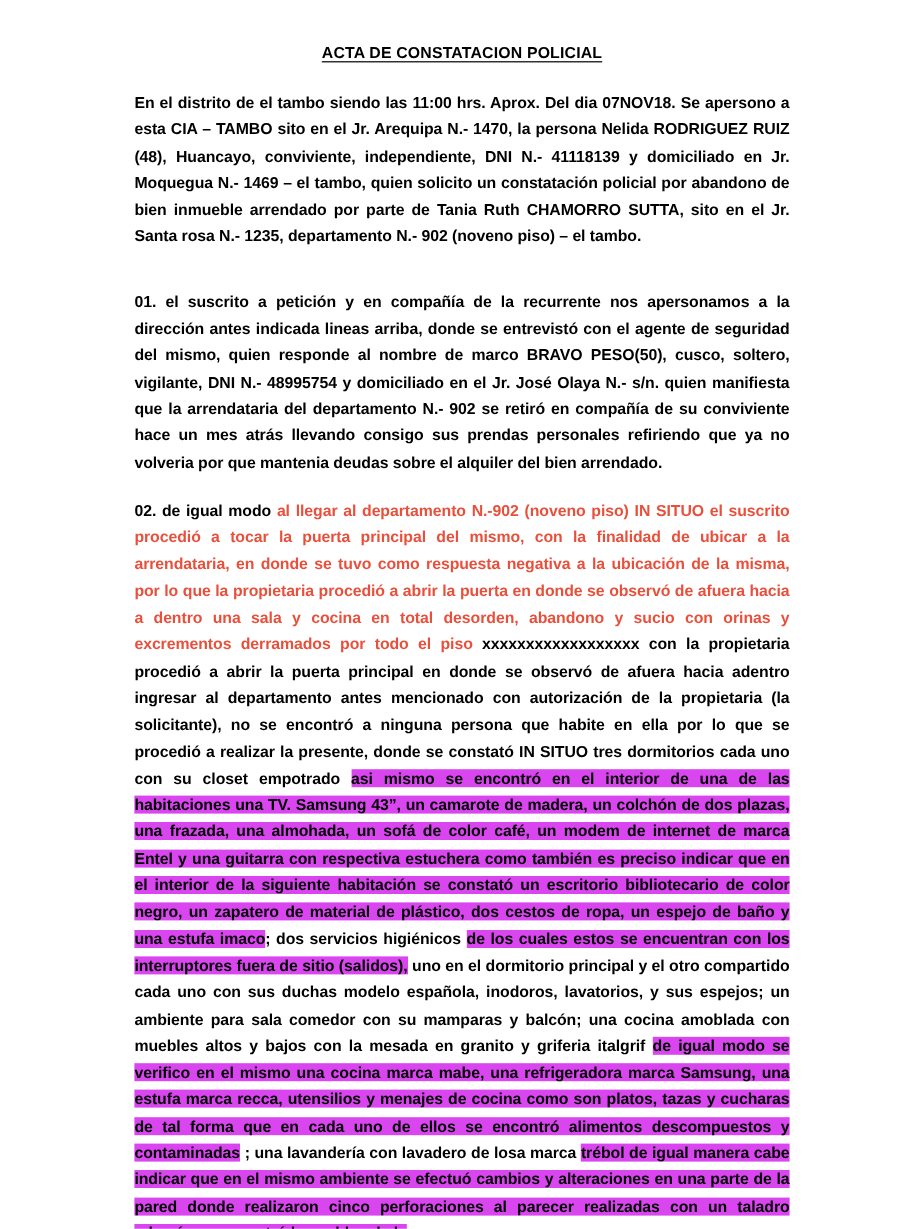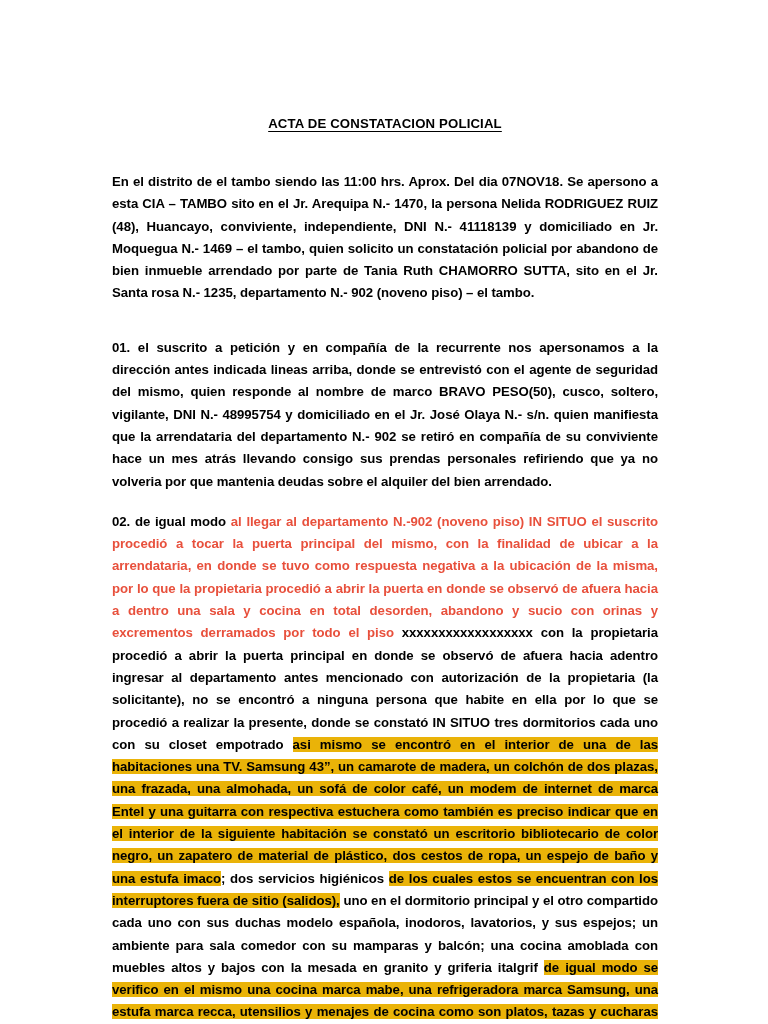--- a/index.html
+++ b/index.html
@@ -27,42 +27,42 @@
     position: absolute;
     left: 112px;
     top: 0;
     width: 546px;
   }
   .doc-title {
     text-align: center;
     font-weight: bold;
     font-size: 13.2px;
     letter-spacing: 0.15px;
-    margin-top: 116px;
+    margin-top: 36px;
     margin-bottom: 0;
   }
   .doc-title .u {
     text-decoration: underline;
     text-underline-offset: 3px;
   }
   p.para {
     font-size: 13.2px;
     line-height: 22.3px;
     text-align: justify;
     font-weight: bold;
     margin: 0;
     letter-spacing: -0.05px;
     word-spacing: 0px;
     -webkit-font-smoothing: antialiased;
   }
-  p.p1 { margin-top: 40px; }
+  p.p1 { margin-top: 24px; }
   p.p2 { margin-top: 32px; }
   p.p3 { margin-top: 18px; }
   .red { color: #E8503C; }
-  .hl  { background-color: #eab308; }
+  .hl  { background-color: #d946ef; }
   .plain { color: #000000; }
 </style>
 </head>
 <body>
 
 <div class="page">
 
   <div class="doc-body">
 
     <div class="doc-title">

